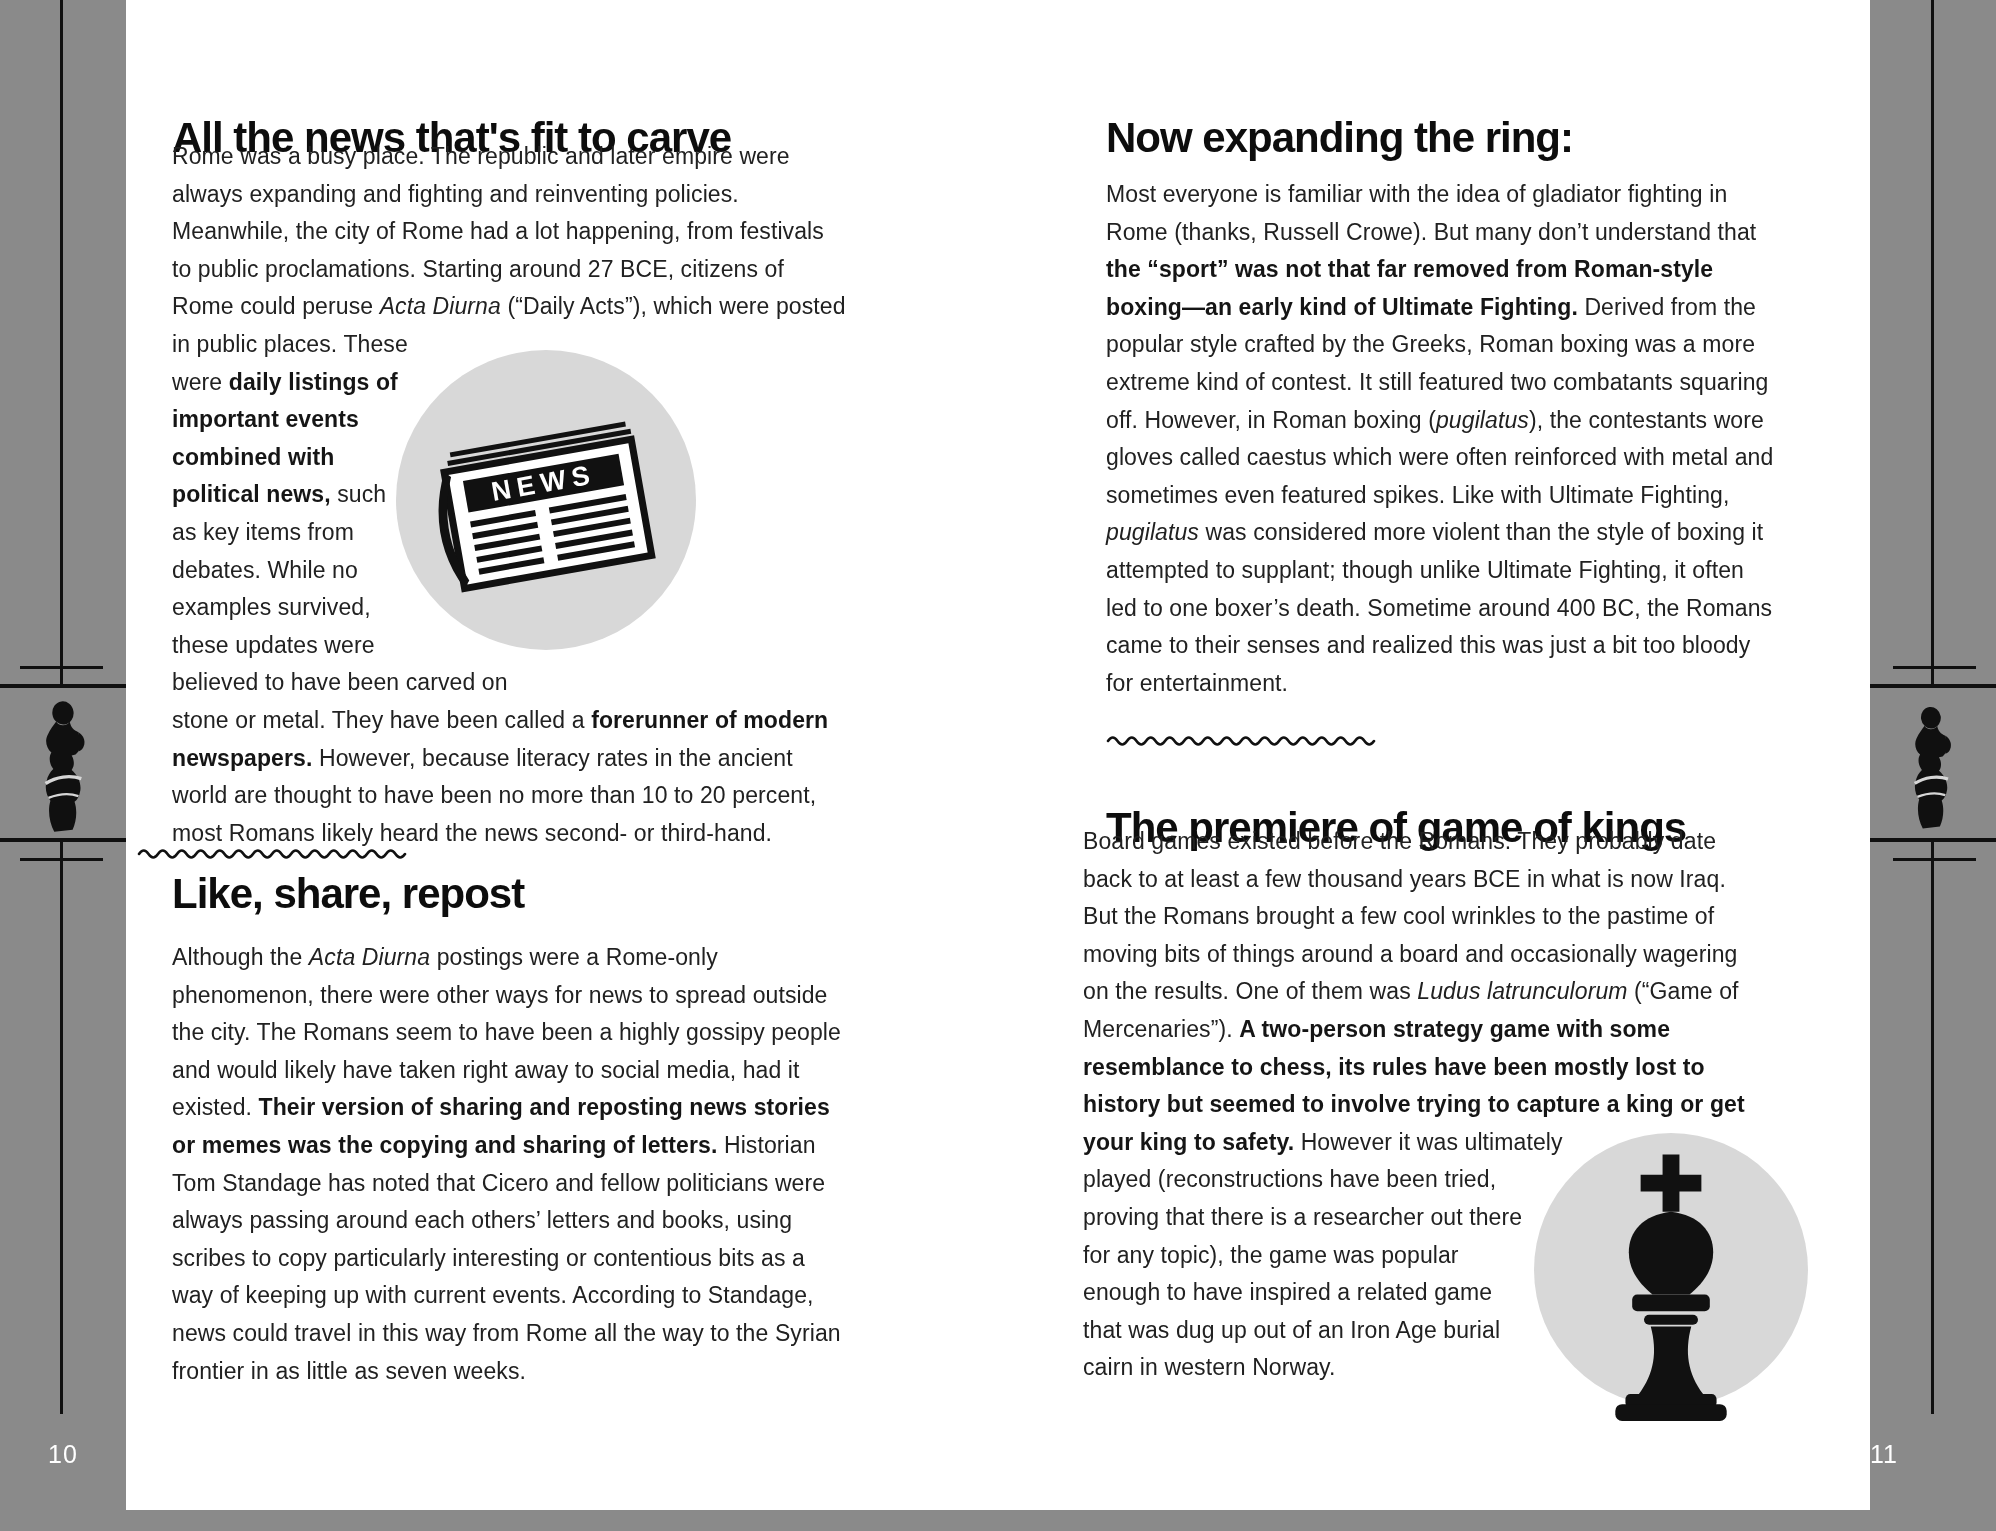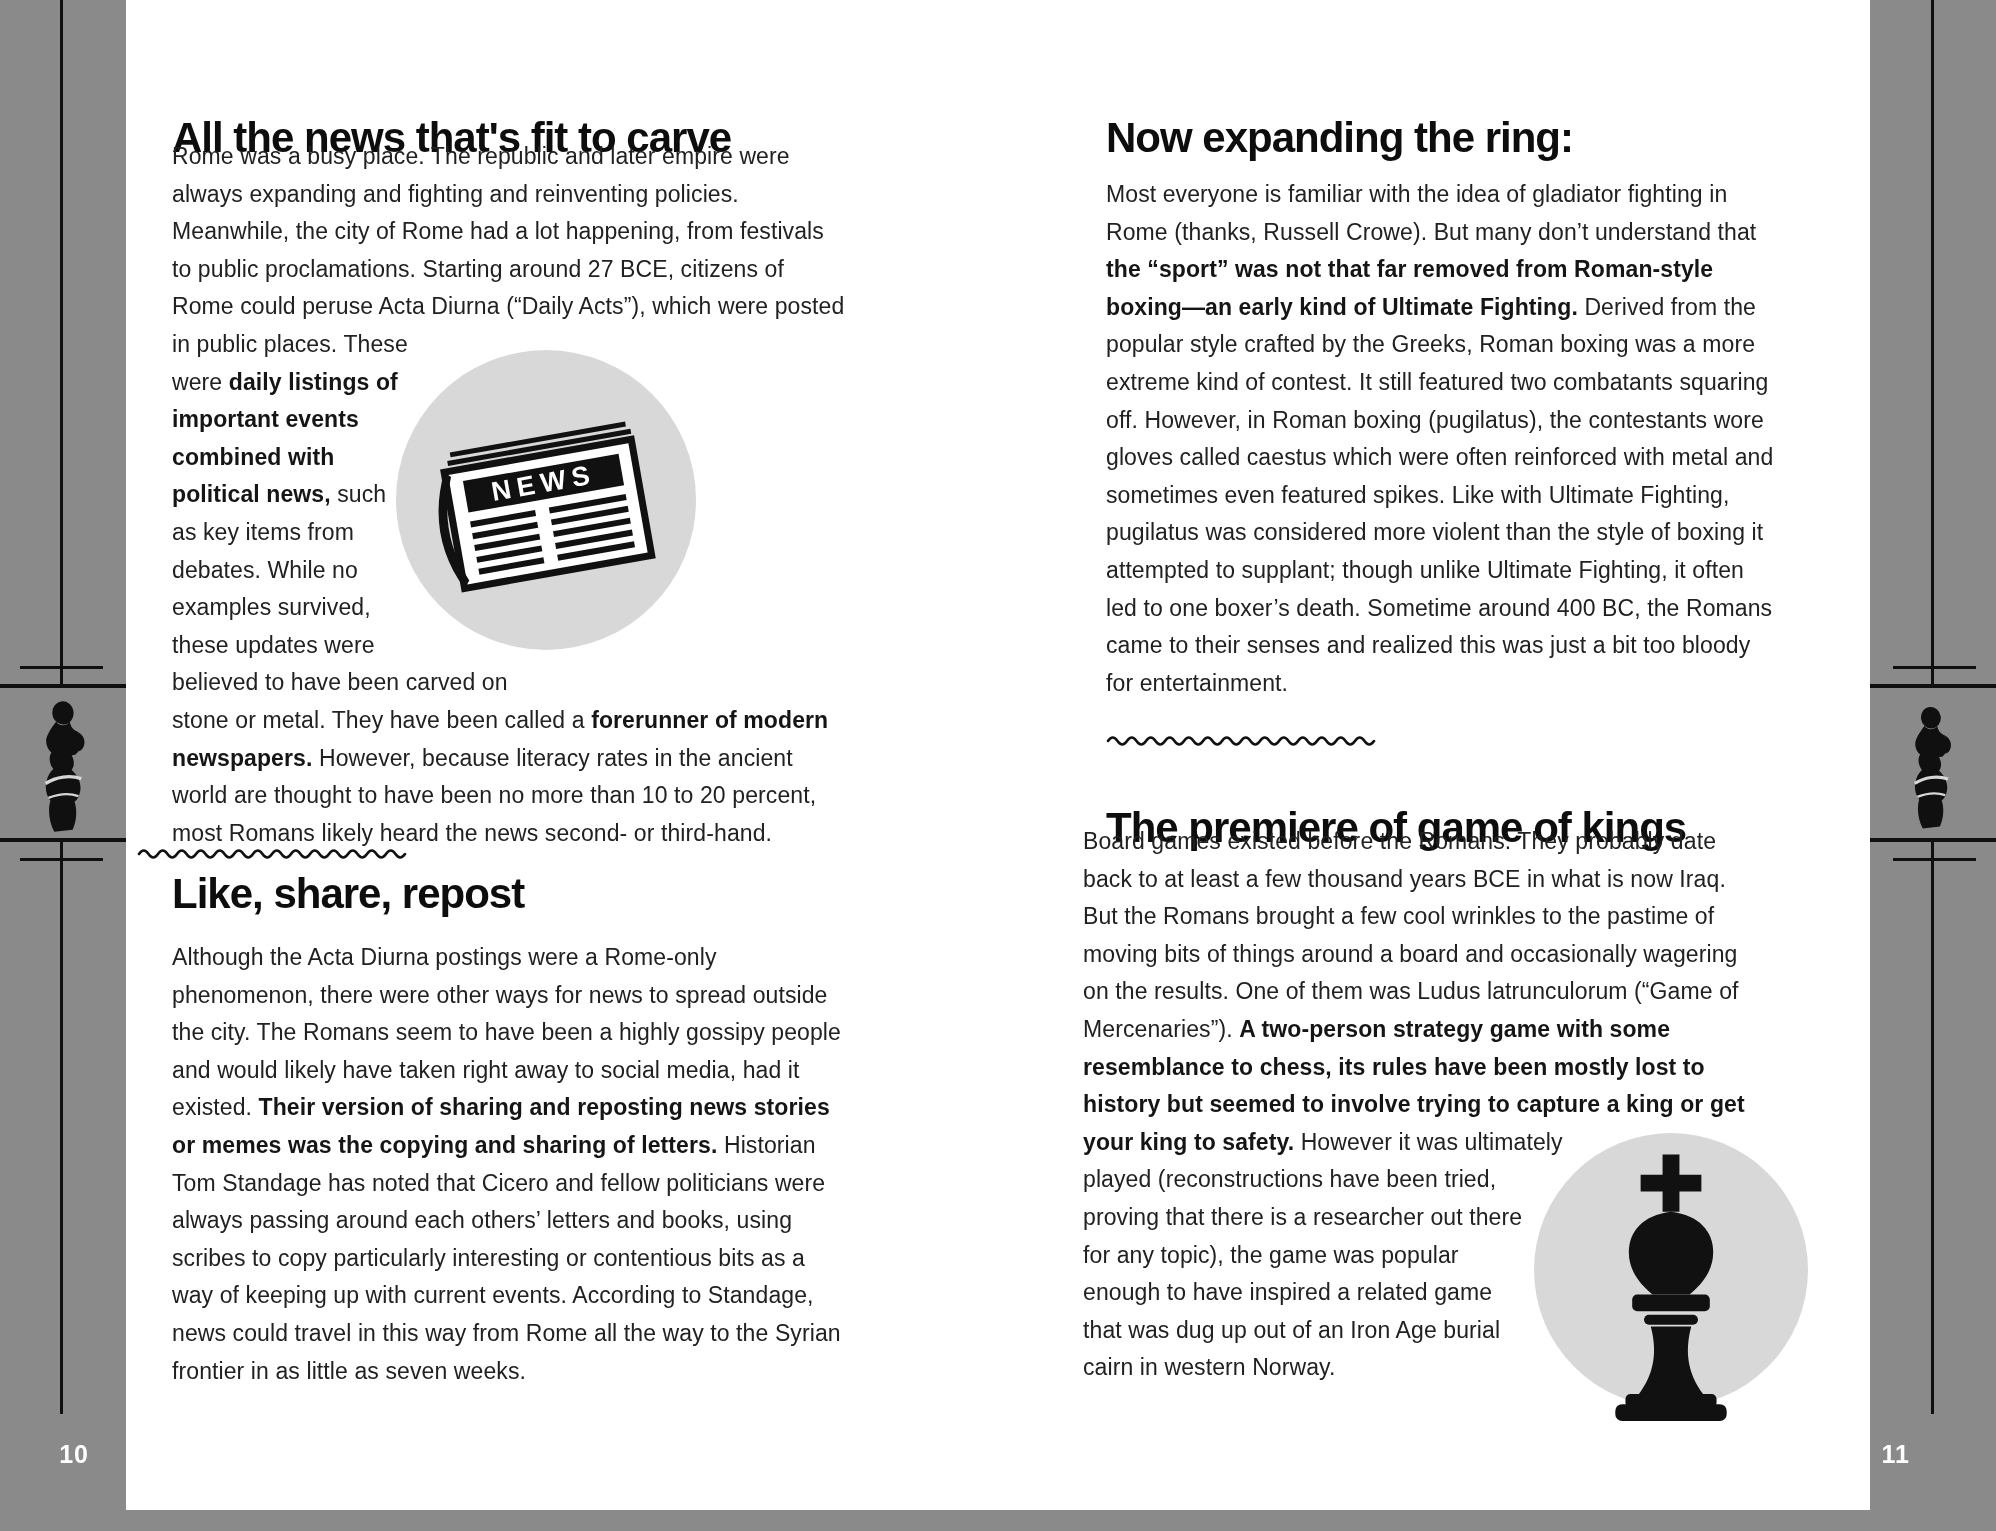--- a/index.html
+++ b/index.html
@@ -5,29 +5,29 @@
   html,body{margin:0;padding:0;}
   .canvas{position:relative;width:1996px;height:1531px;background:#8a8a8a;overflow:hidden;
           font-family:"Liberation Sans","DejaVu Sans",sans-serif;color:#1c1c1c;}
   .paper{position:absolute;left:126px;top:0;width:1744px;height:1510px;background:#ffffff;}
 
   
   .vrule{position:absolute;width:3px;background:#101010;}
   .hrule{position:absolute;height:4px;background:#101010;}
   .tick{position:absolute;height:3px;background:#101010;}
   .statue{position:absolute;}
-  .pagenum{position:absolute;width:52px;text-align:right;color:#ffffff;
-           font-weight:700;font-size:25px;letter-spacing:1px;}
+  .pagenum{position:absolute;width:52px;text-align:center;color:#ffffff;
+           font-weight:400;font-size:25px;letter-spacing:1px;}
 
   
   .h-display{position:absolute;font-family:Liberation Sans, sans-serif;
              font-weight:700;font-size:42px;line-height:40px;letter-spacing:-1px;color:#0d0d0d;}
   .para{position:absolute;width:674px;font-size:23px;line-height:37.6px;letter-spacing:0.1px;color:#212121;}
   .para .b{font-weight:700;color:#151515;}
-  .para .i{}
+  .para .i{font-style:italic;}
   .wavy{position:absolute;}
 
   
   .float-news{float:right;width:450px;height:530px;shape-outside:circle(165px at 150px 362px);position:relative;}
   .float-chess{float:right;width:223px;height:600px;shape-outside:circle(145px at 137px 447px);position:relative;}
   .icon-circle{position:absolute;border-radius:50%;background:#d8d8d8;}
   .news-circle{left:0;top:212px;width:300px;height:300px;}
   .chess-circle{left:0;top:310px;width:274px;height:274px;overflow:visible;}
   .news-svg{position:absolute;left:0;top:0;}
   .king-svg{position:absolute;left:50%;top:18px;transform:translateX(-50%);}

